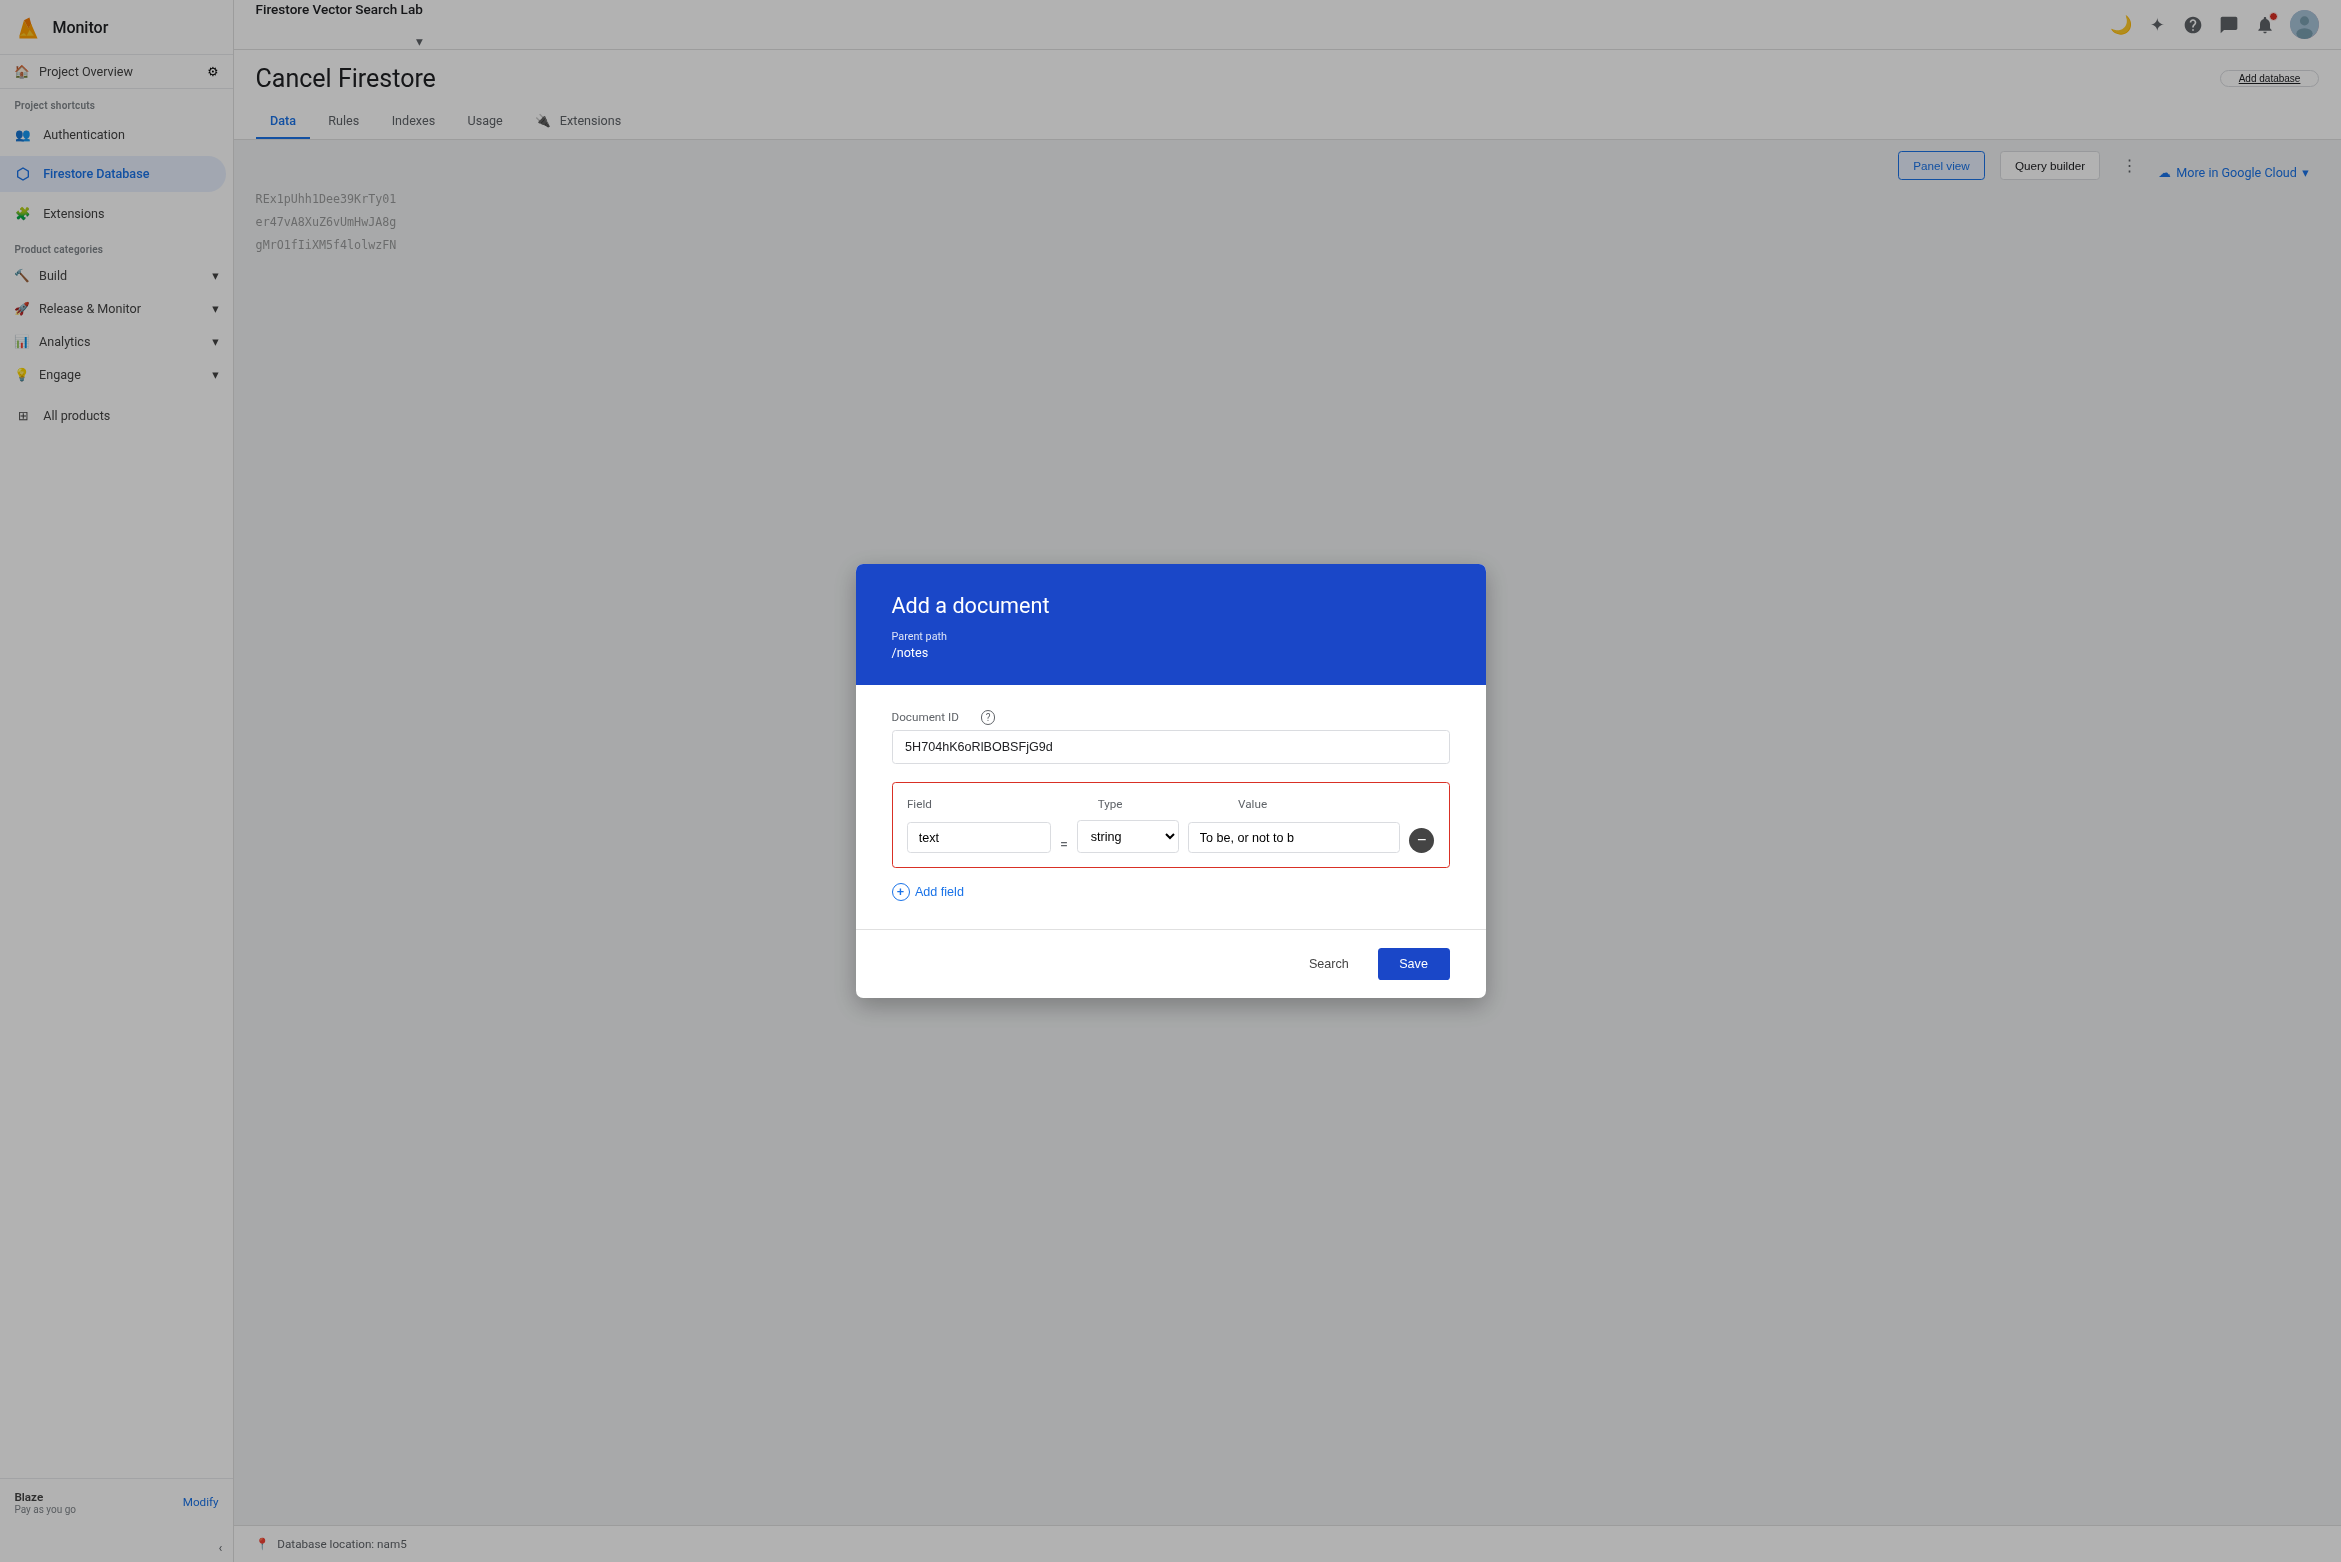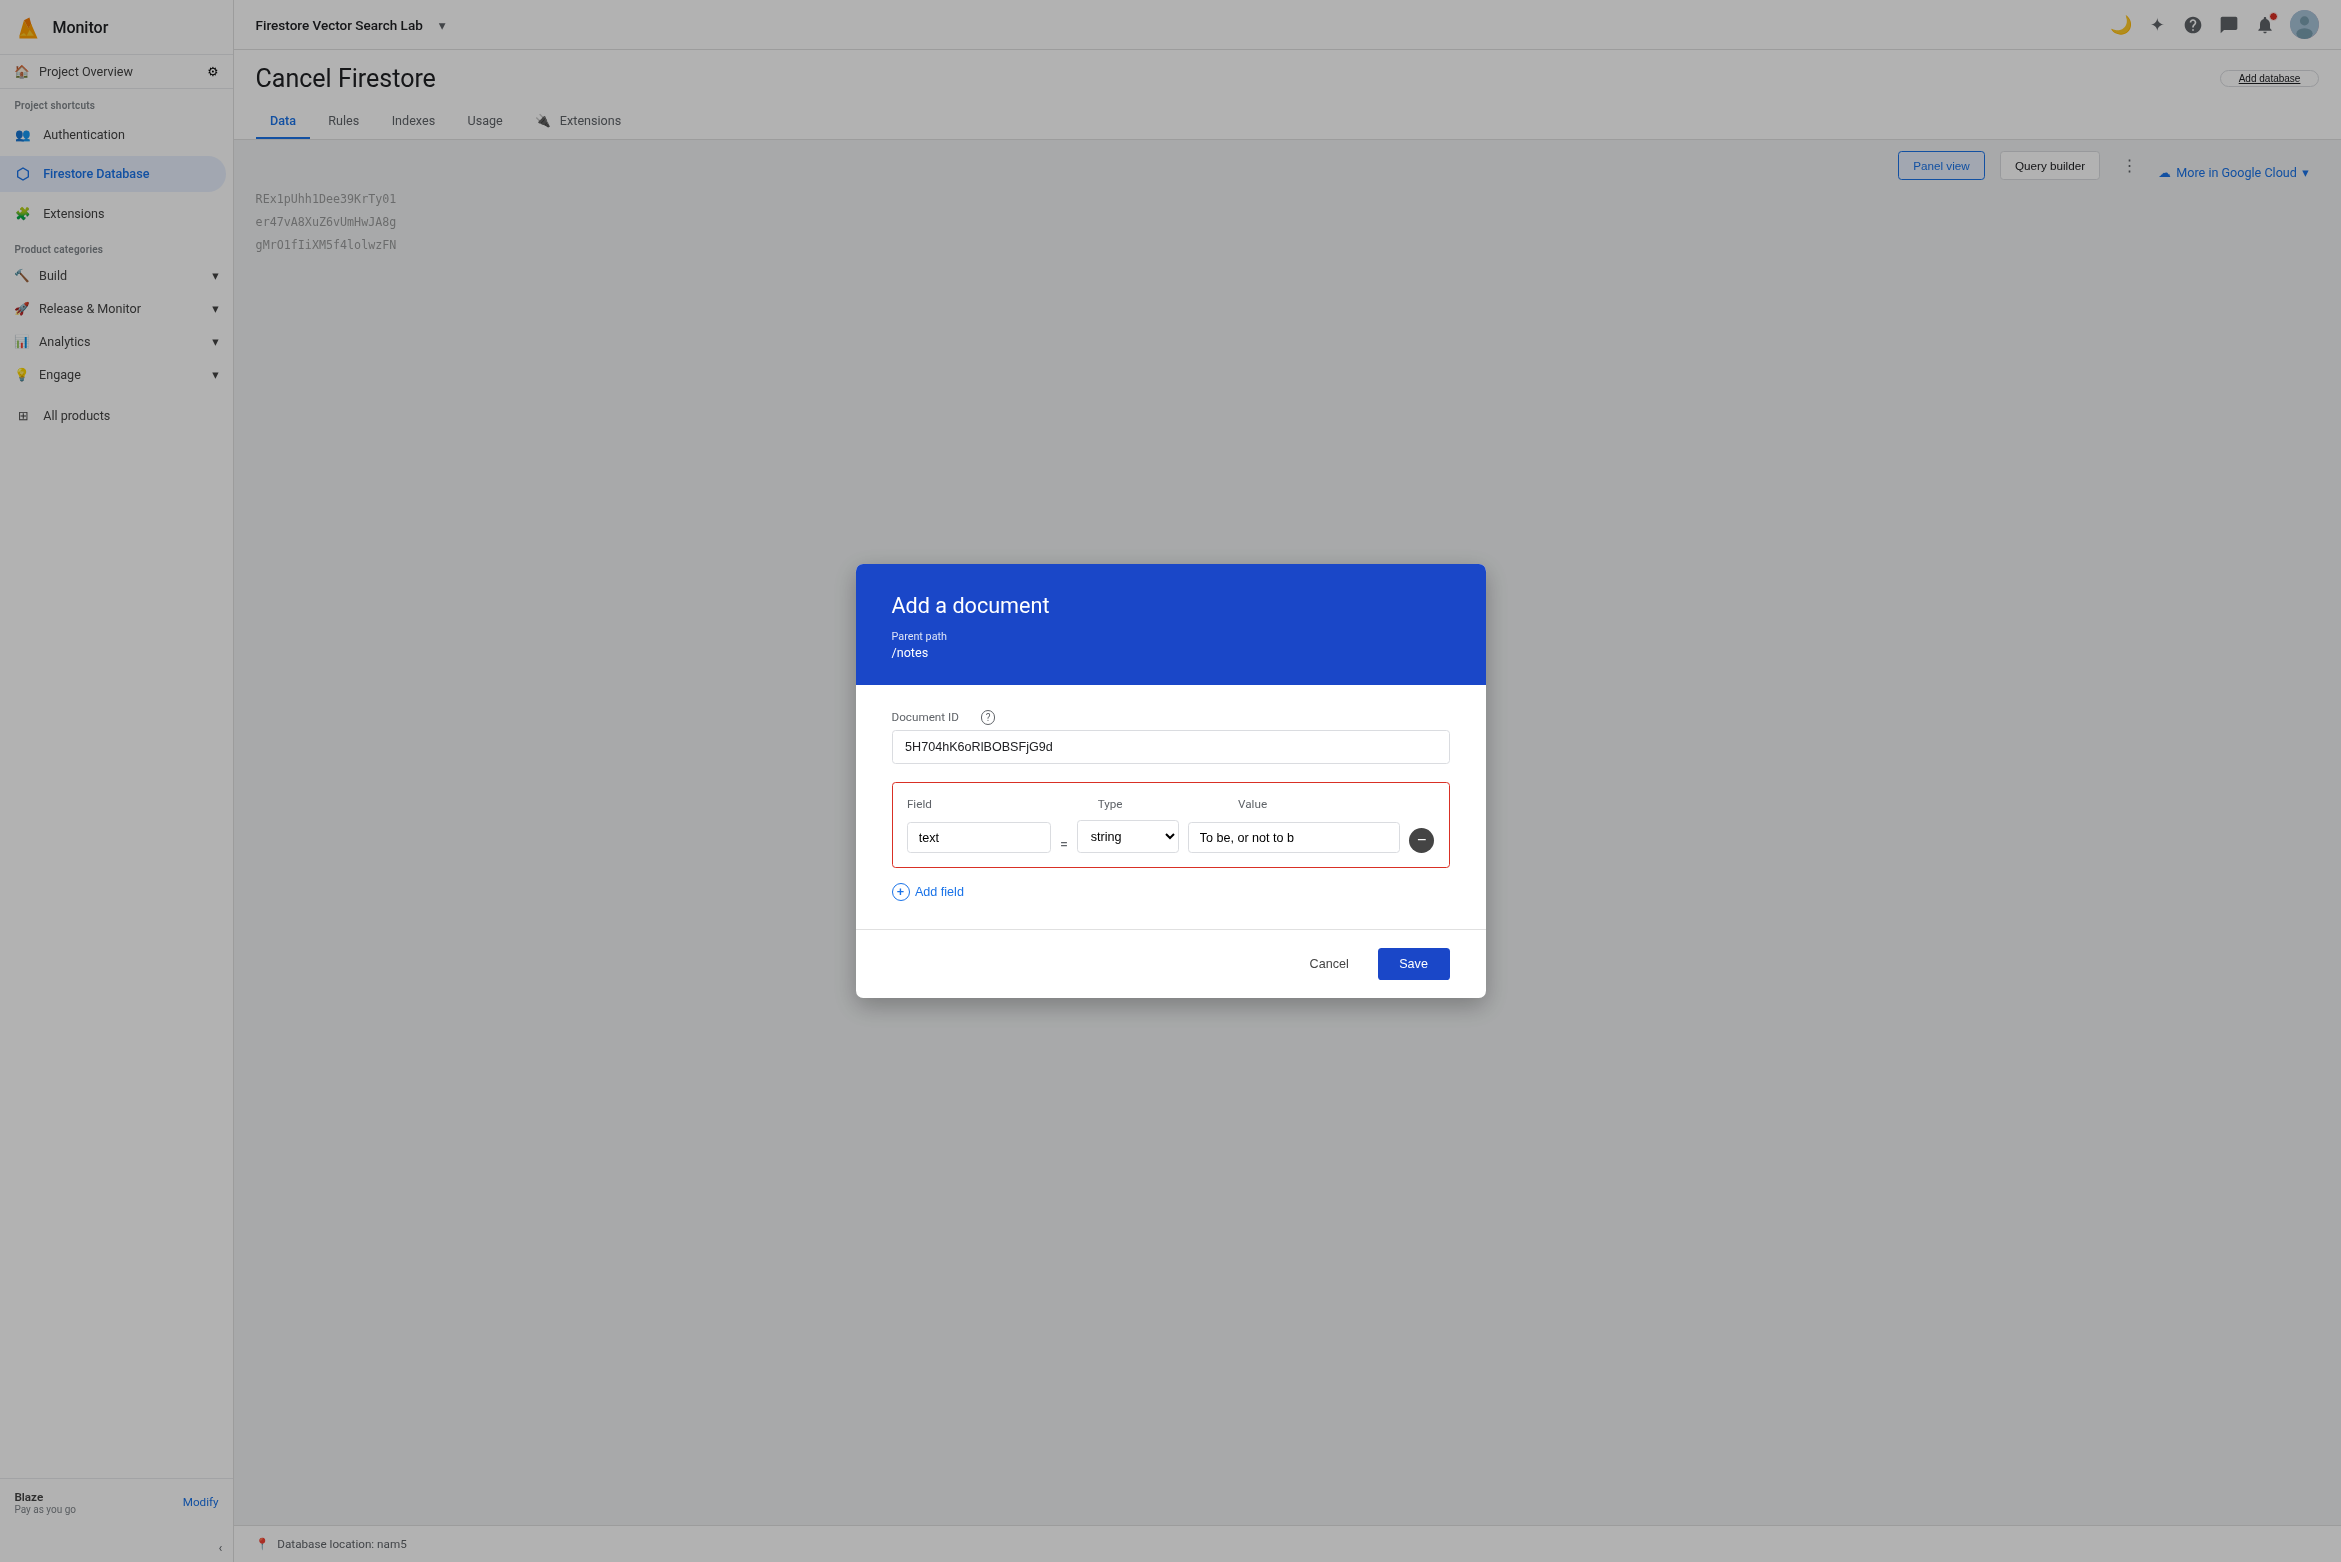--- a/index.html
+++ b/index.html
@@ -108,21 +108,21 @@
     
     .topbar {
       display: flex;
       align-items: center;
       justify-content: space-between;
       padding: 0 21.6px;
       height: 50px;
       background: #fff;
       border-bottom: 0.9px solid #e0e0e0;
     }
-    .topbar-left { display: flex; align-items: flex-end; gap: 16px; font-size: 13.5px; font-weight: 500; color: #202124; }
+    .topbar-left { display: flex; align-items: flex-end; gap: 16px; font-size: 13.5px; font-weight: 500; color: #202124; flex-direction: column; }
     .topbar-dropdown { cursor: pointer; color: #5f6368; }
     .topbar-right { display: flex; align-items: center; gap: 14.4px; }
     .topbar-icon { width: 21.6px; height: 21.6px; cursor: pointer; color: #5f6368; display: flex; align-items: center; justify-content: center; font-size: 18px; }
 
     
     .page-header {
       background: #fff;
       padding: 14.4px 21.6px 0;
       border-bottom: 0.9px solid #e0e0e0;
     }
@@ -635,18 +635,18 @@
 
       <button class="add-field-btn">
         <span class="plus-circle">+</span>
         <span>Add field</span>
       </button>
     </div>
 
     <hr class="dialog-divider">
 
     <div class="dialog-actions">
-      <button class="cancel-btn">Cancel</button>
+      <button class="cancel-btn">Search</button>
       <button class="save-btn">Save</button>
     </div>
   </div>
 </div>
 
 
 </body></html>

